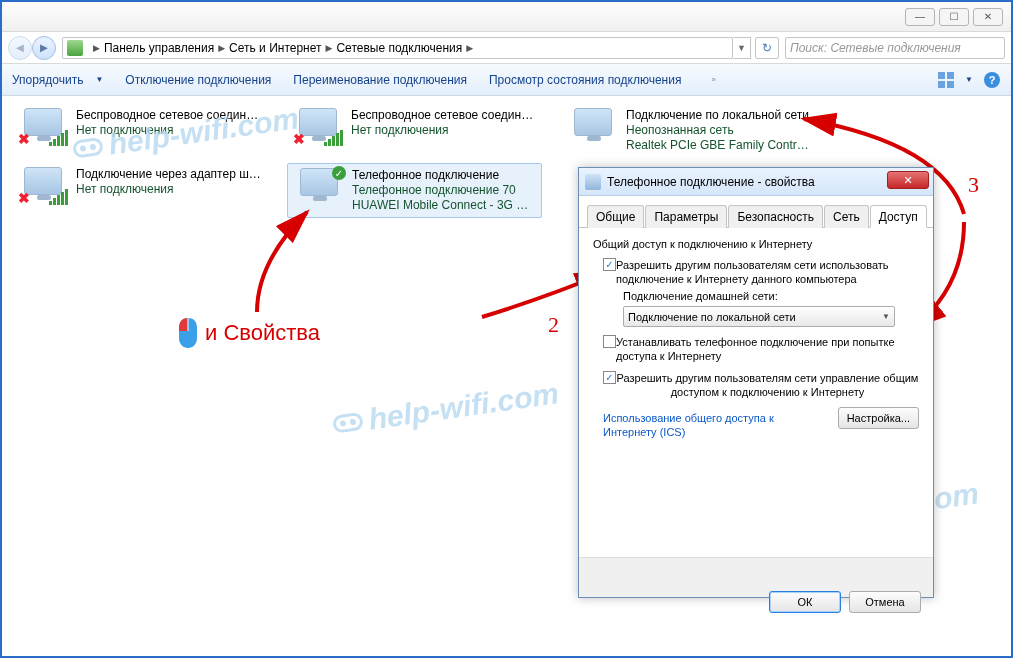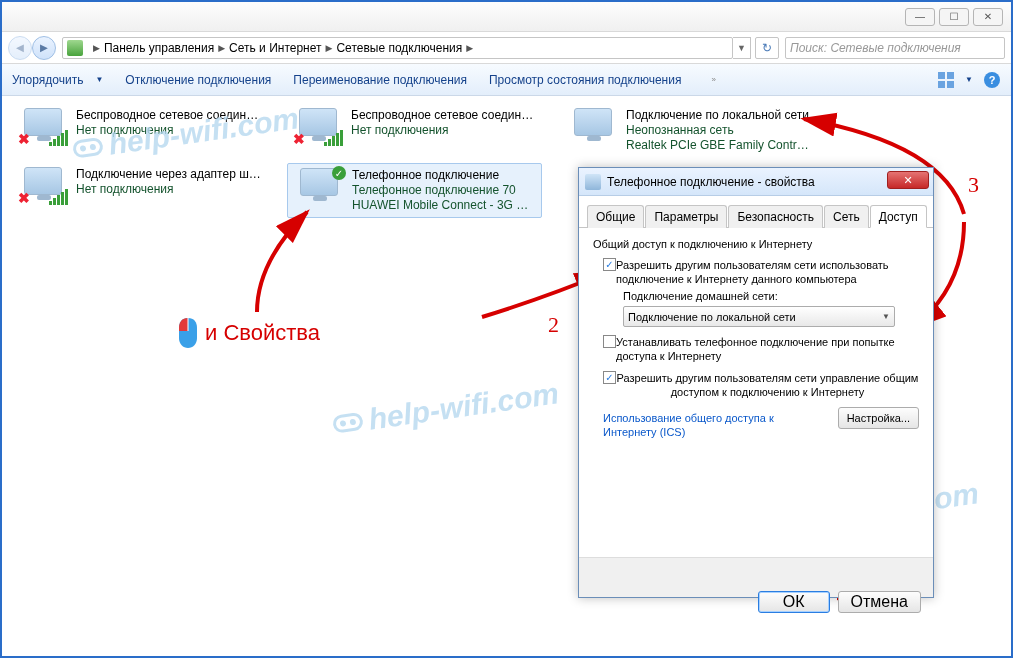--- a/index.html
+++ b/index.html
@@ -68,21 +68,21 @@
   .chk{width:13px;height:13px;border:1px solid #888;background:#fff;display:flex;align-items:center;justify-content:center;font-size:10px;color:#2a7de1;flex-shrink:0;}
   .chk.checked::after{content:"✓";}
   .chk-label{line-height:14px;}
   .sub{margin:4px 0 4px 30px;}
   .combo{height:21px;border:1px solid #acacac;border-radius:2px;background:linear-gradient(#fff,#e8e8e8);display:flex;align-items:center;justify-content:space-between;padding:0 4px;margin:2px 0 8px 30px;width:272px;}
   .combo .drop{font-size:8px;color:#555;}
   .link{color:#0a58ca;display:inline-block;margin:10px 0 0 10px;width:200px;line-height:14px;}
   .settings-btn{float:right;height:22px;padding:0 8px;border:1px solid #acacac;border-radius:3px;background:linear-gradient(#fdfdfd,#e5e5e5);font-size:11px;margin-top:6px;}
   .clearfix::after{content:"";display:block;clear:both;}
   .dlg-footer{height:40px;display:flex;align-items:center;justify-content:flex-end;gap:8px;padding:0 12px;background:#f0f0f0;border-top:1px solid #ddd;}
-  .btn{height:22px;min-width:72px;padding:0 12px;border:1px solid #acacac;border-radius:3px;background:linear-gradient(#fdfdfd,#e5e5e5);font-size:16px;margin-top:48px;}
+  .btn{height:22px;min-width:72px;padding:0 12px;border:1px solid #acacac;border-radius:3px;background:linear-gradient(#fdfdfd,#e5e5e5);font-size:11px;margin-top:48px;}
   .btn.primary{border:1px solid #2a7de1;box-shadow:inset 0 0 0 1px #a7d1ff;}
 
   .watermark{position:absolute;color:#b7d9f0;font-size:30px;font-style:italic;font-weight:bold;transform:rotate(-8deg);pointer-events:none;display:flex;align-items:center;gap:6px;opacity:.8;}
   .wm-icon{width:30px;height:18px;border:3px solid #b7d9f0;border-radius:10px;position:relative;}
   .wm-icon::before,.wm-icon::after{content:"";width:6px;height:6px;border-radius:50%;background:#b7d9f0;position:absolute;top:3px;}
   .wm-icon::before{left:4px}.wm-icon::after{right:4px}
 </style>
 </head>
 <body>
 

